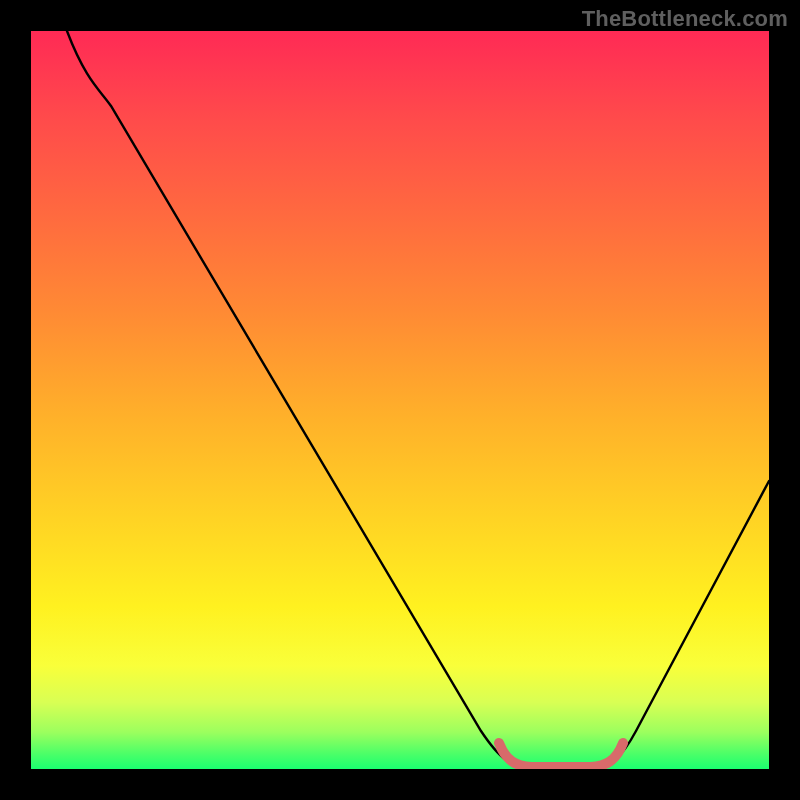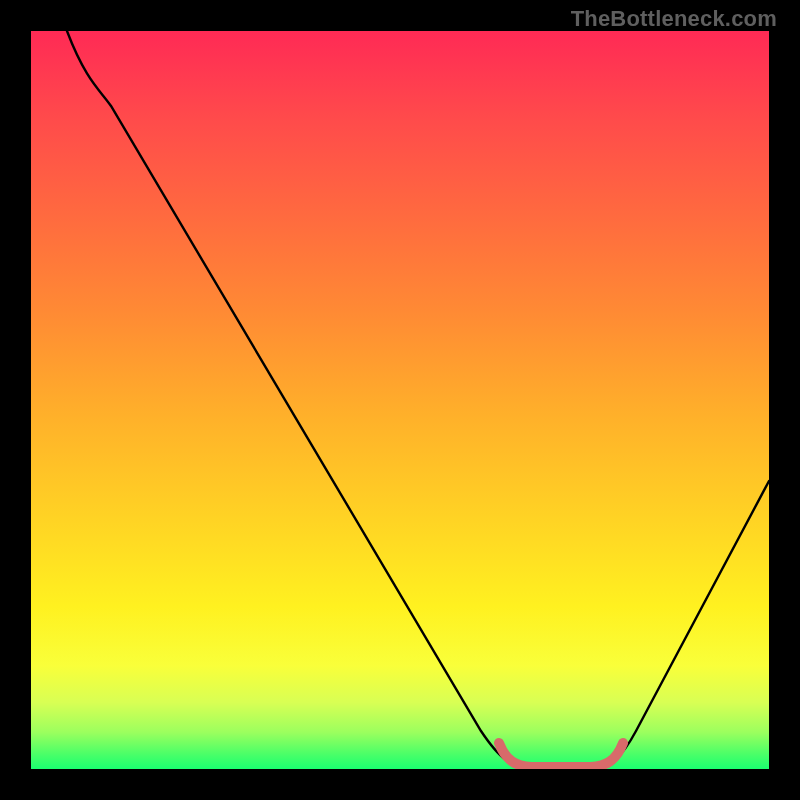--- a/index.html
+++ b/index.html
@@ -35,21 +35,21 @@
       #f9ff3a 86%,
       #d8ff54 91%,
       #9cff5e 95%,
       #4aff68 98%,
       #1bff70 100%
     );
   }
   .watermark {
     position: absolute;
     top: 6px;
-    right: 23px;
+    right: 12px;
     color: #5f5f5f;
     font-size: 22px;
     font-weight: 600;
     letter-spacing: 0.2px;
     user-select: none;
   }
   svg.curve {
     position: absolute;
     left: 0;
     top: 0;

